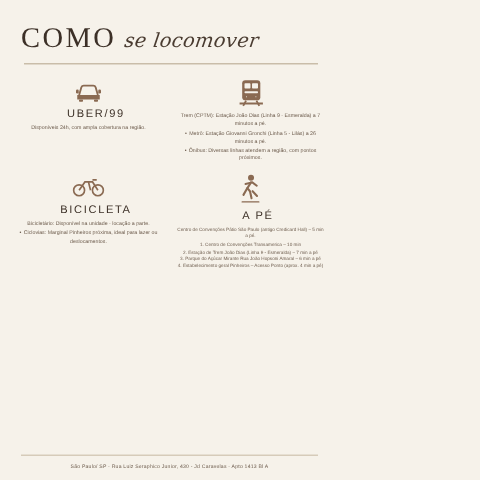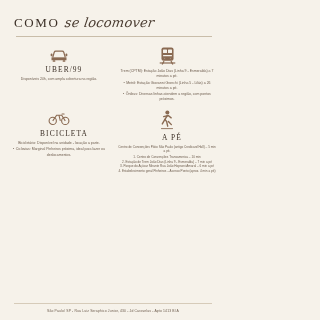--- a/index.html
+++ b/index.html
@@ -22,21 +22,21 @@
     padding:16px 14px 0 14px;
   }
   .title-row{
     display:flex;
     align-items:baseline;
     gap:6px;
     white-space:nowrap;
   }
   .title-main{
     font-family:"Liberation Serif", serif;
-    font-size:13px;
+    font-size:19px;
     letter-spacing:1.6px;
     color:#3c3027;
     line-height:1;
   }
   .title-script{
     font-family:"DejaVu Serif", serif;
     font-style:italic;
     font-size:13px;
     letter-spacing:0.2px;
     color:#4a3c31;
@@ -65,21 +65,21 @@
     text-align:center;
     padding:0 4px;
   }
   .icon{
     display:block;
     margin-bottom:3px;
     color:#8a6a52;
   }
   .icon svg{display:block;}
   .block-title{
-    font-family:Liberation Serif, serif;
+    font-family:Liberation Sans, sans-serif;
     font-size:7.4px;
     letter-spacing:1.1px;
     color:#3c3027;
     margin:1px 0 3px 0;
     line-height:1.1;
     padding-left:10px;
   }
   .block-lead{
     font-size:3.5px;
     line-height:1.55;

